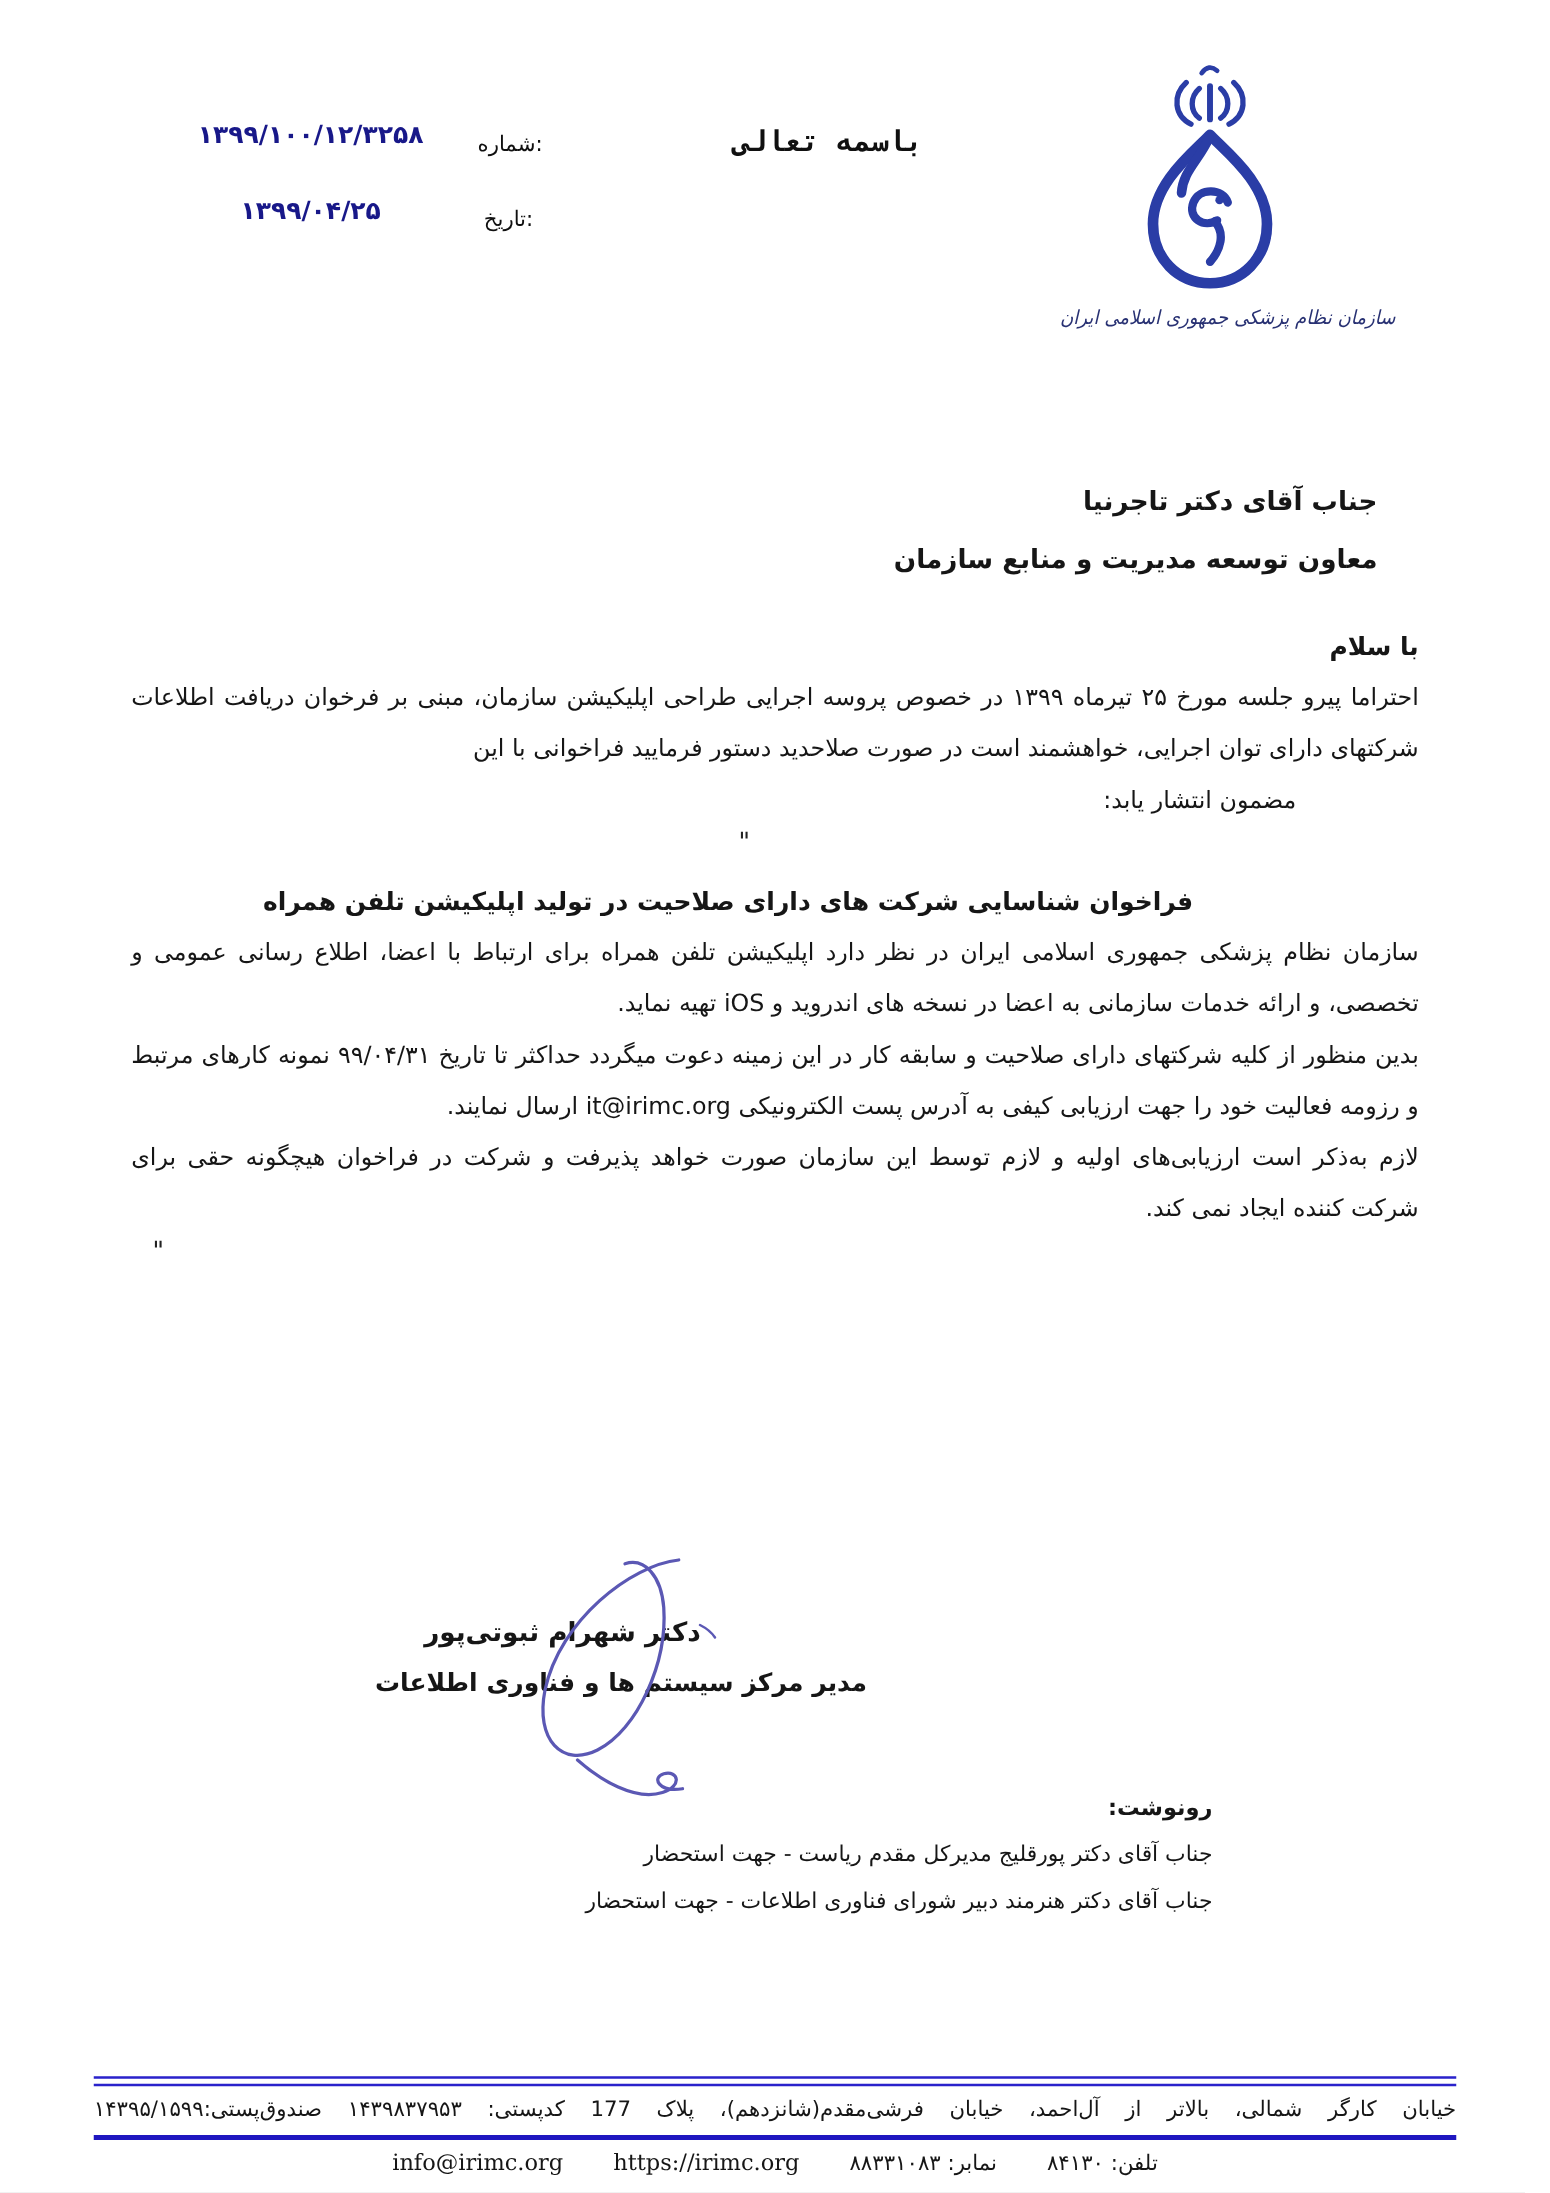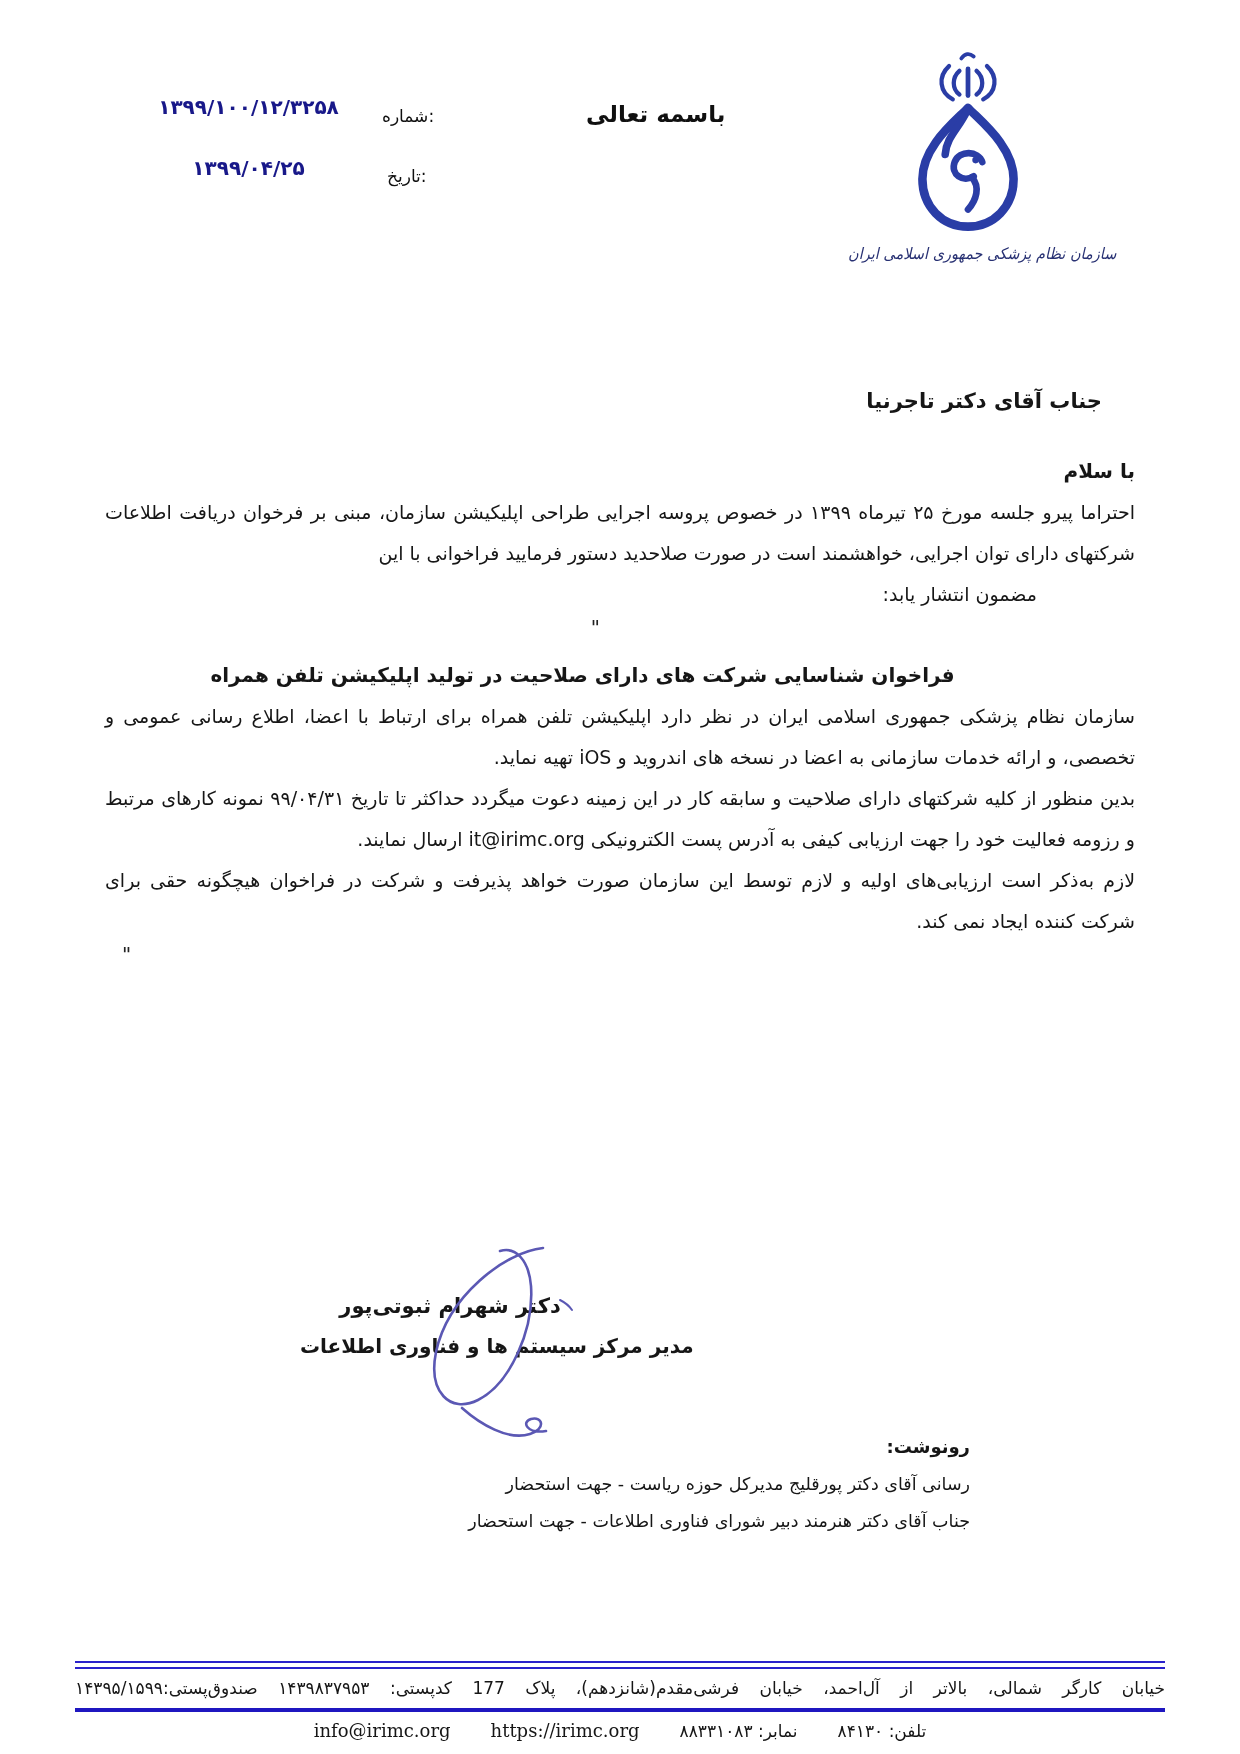--- a/index.html
+++ b/index.html
@@ -4,21 +4,21 @@
 <style>
   * { margin:0; padding:0; box-sizing:border-box; }
   html,body { background:#e8e8e8; }
   body { width:1240px; height:1754px; font-family:"DejaVu Sans", sans-serif; color:#161616; }
   .page {
     position:relative; width:1240px; height:1754px; background:#ffffff; overflow:hidden;
   }
   .abs { position:absolute; }
 
   
-  .bismillah { left:586px; top:101px; font-size:23px; font-weight:600; color:#101010; }
+  .bismillah { left:586px; top:101px; font-size:23px; font-weight:600; color:#101010;font-family:Liberation Mono, monospace; }
   .ref-label { font-size:17px; color:#101010; }
   .ref-value { width:237px; text-align:center; font-size:20px; font-weight:bold; color:#181889; }
 
   
   .logo-wrap { left:848px; top:48px; width:240px; text-align:center; }
   .logo-calligraphy {
     margin-top:4px; font-family:"DejaVu Serif", serif; font-style:italic;
     font-size:14.5px; color:#283173; white-space:nowrap; letter-spacing:0.5px;
     transform:scaleY(1.08);
   }
@@ -86,20 +86,21 @@
         <path d="M90 120 C86 108 66 107 61 120 C56 133 70 142 81 135" stroke-width="7"></path>
         <path d="M79 136 C88 146 84 160 75 170" stroke-width="7"></path>
       </g>
       <circle cx="83" cy="118" r="3.5" fill="#2a3da6"></circle>
     </svg>
     <div class="logo-calligraphy">سازمان نظام پزشکی جمهوری اسلامی ایران</div>
   </div>
 
   <div class="abs textcol">
     <div class="recipient-name">جناب آقای دکتر تاجرنیا</div>
+    <div class="recipient-title">معاون توسعه مدیریت و منابع سازمان</div>
     <div class="salutation">با سلام</div>
     <p class="para">احتراما پیرو جلسه مورخ ۲۵ تیرماه ۱۳۹۹ در خصوص پروسه اجرایی طراحی اپلیکیشن سازمان، مبنی بر فرخوان دریافت اطلاعات شرکتهای دارای توان اجرایی، خواهشمند است در صورت صلاحدید دستور فرمایید فراخوانی با این</p>
     <p class="para-end">مضمون انتشار یابد:</p>
     <div class="quote-open">"</div>
     <div class="announce-title">فراخوان شناسایی شرکت های دارای صلاحیت در تولید اپلیکیشن تلفن همراه</div>
     <p class="para">سازمان نظام پزشکی جمهوری اسلامی ایران در نظر دارد اپلیکیشن تلفن همراه برای ارتباط با اعضا، اطلاع رسانی عمومی و تخصصی، و ارائه خدمات سازمانی به اعضا در نسخه های اندروید و iOS تهیه نماید.</p>
     <p class="para">بدین منظور از کلیه شرکتهای دارای صلاحیت و سابقه کار در این زمینه دعوت میگردد حداکثر تا تاریخ ۹۹/۰۴/۳۱ نمونه کارهای مرتبط و رزومه فعالیت خود را جهت ارزیابی کیفی به آدرس پست الکترونیکی it@irimc.org ارسال نمایند.</p>
     <p class="para">لازم به‌ذکر است ارزیابی‌های اولیه و لازم توسط این سازمان صورت خواهد پذیرفت و شرکت در فراخوان هیچگونه حقی برای شرکت کننده ایجاد نمی کند.</p>
     <div class="quote-close">"</div>
   </div>
@@ -111,21 +112,21 @@
   <svg class="abs sig-stroke" viewBox="0 0 1240 1754">
     <g stroke="#5b58b4" stroke-width="2.6" fill="none" stroke-linecap="round">
       <path d="M543 1248 C505 1252 448 1296 436 1352 C428 1392 450 1414 478 1400 C510 1384 534 1330 531 1286 C529 1261 516 1246 500 1251"></path>
       <path d="M462 1408 C480 1424 508 1441 530 1434 C546 1429 543 1416 531 1419 C521 1422 527 1434 546 1431"></path>
       <path d="M560 1300 q8 4 12 10" stroke-width="2"></path>
     </g>
   </svg>
 
   <div class="abs cc-block">
     <div class="cc-label">رونوشت:</div>
-    <div class="cc-item">رسانی آقای دکتر پورقلیج مدیرکل حوزه ریاست - جهت استحضار</div>
+    <div class="cc-item">جناب آقای دکتر پورقلیج مدیرکل مقدم ریاست - جهت استحضار</div>
     <div class="cc-item">جناب آقای دکتر هنرمند دبیر شورای فناوری اطلاعات - جهت استحضار</div>
   </div>
 
   <div class="abs rule-top"></div>
   <div class="abs footer-address">خیابان کارگر شمالی، بالاتر از آل‌احمد، خیابان فرشی‌مقدم(شانزدهم)، پلاک 177 کدپستی: ۱۴۳۹۸۳۷۹۵۳ صندوق‌پستی:۱۴۳۹۵/۱۵۹۹</div>
   <div class="abs rule-bottom"></div>
   <div class="abs footer-contact">
     <span>
       <span>تلفن:</span>
       <span>۸۴۱۳۰</span>

